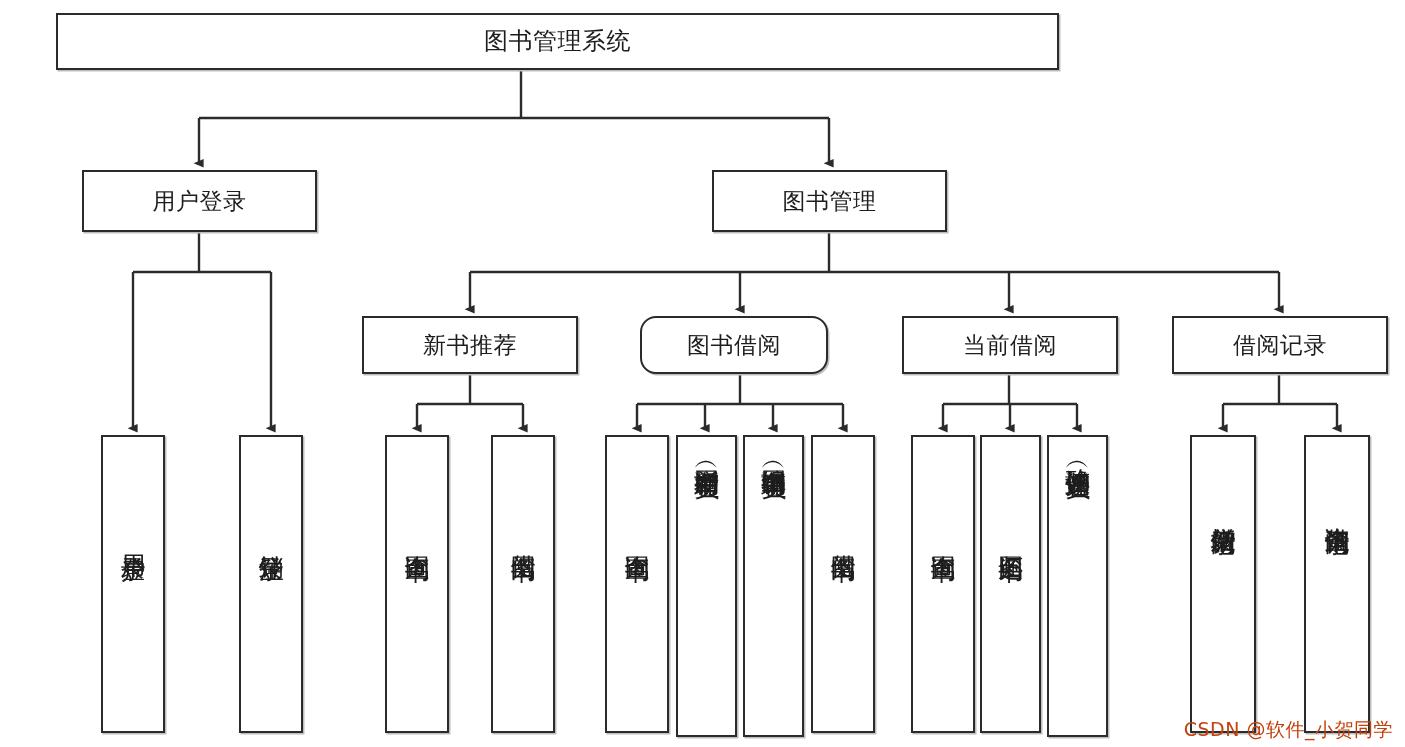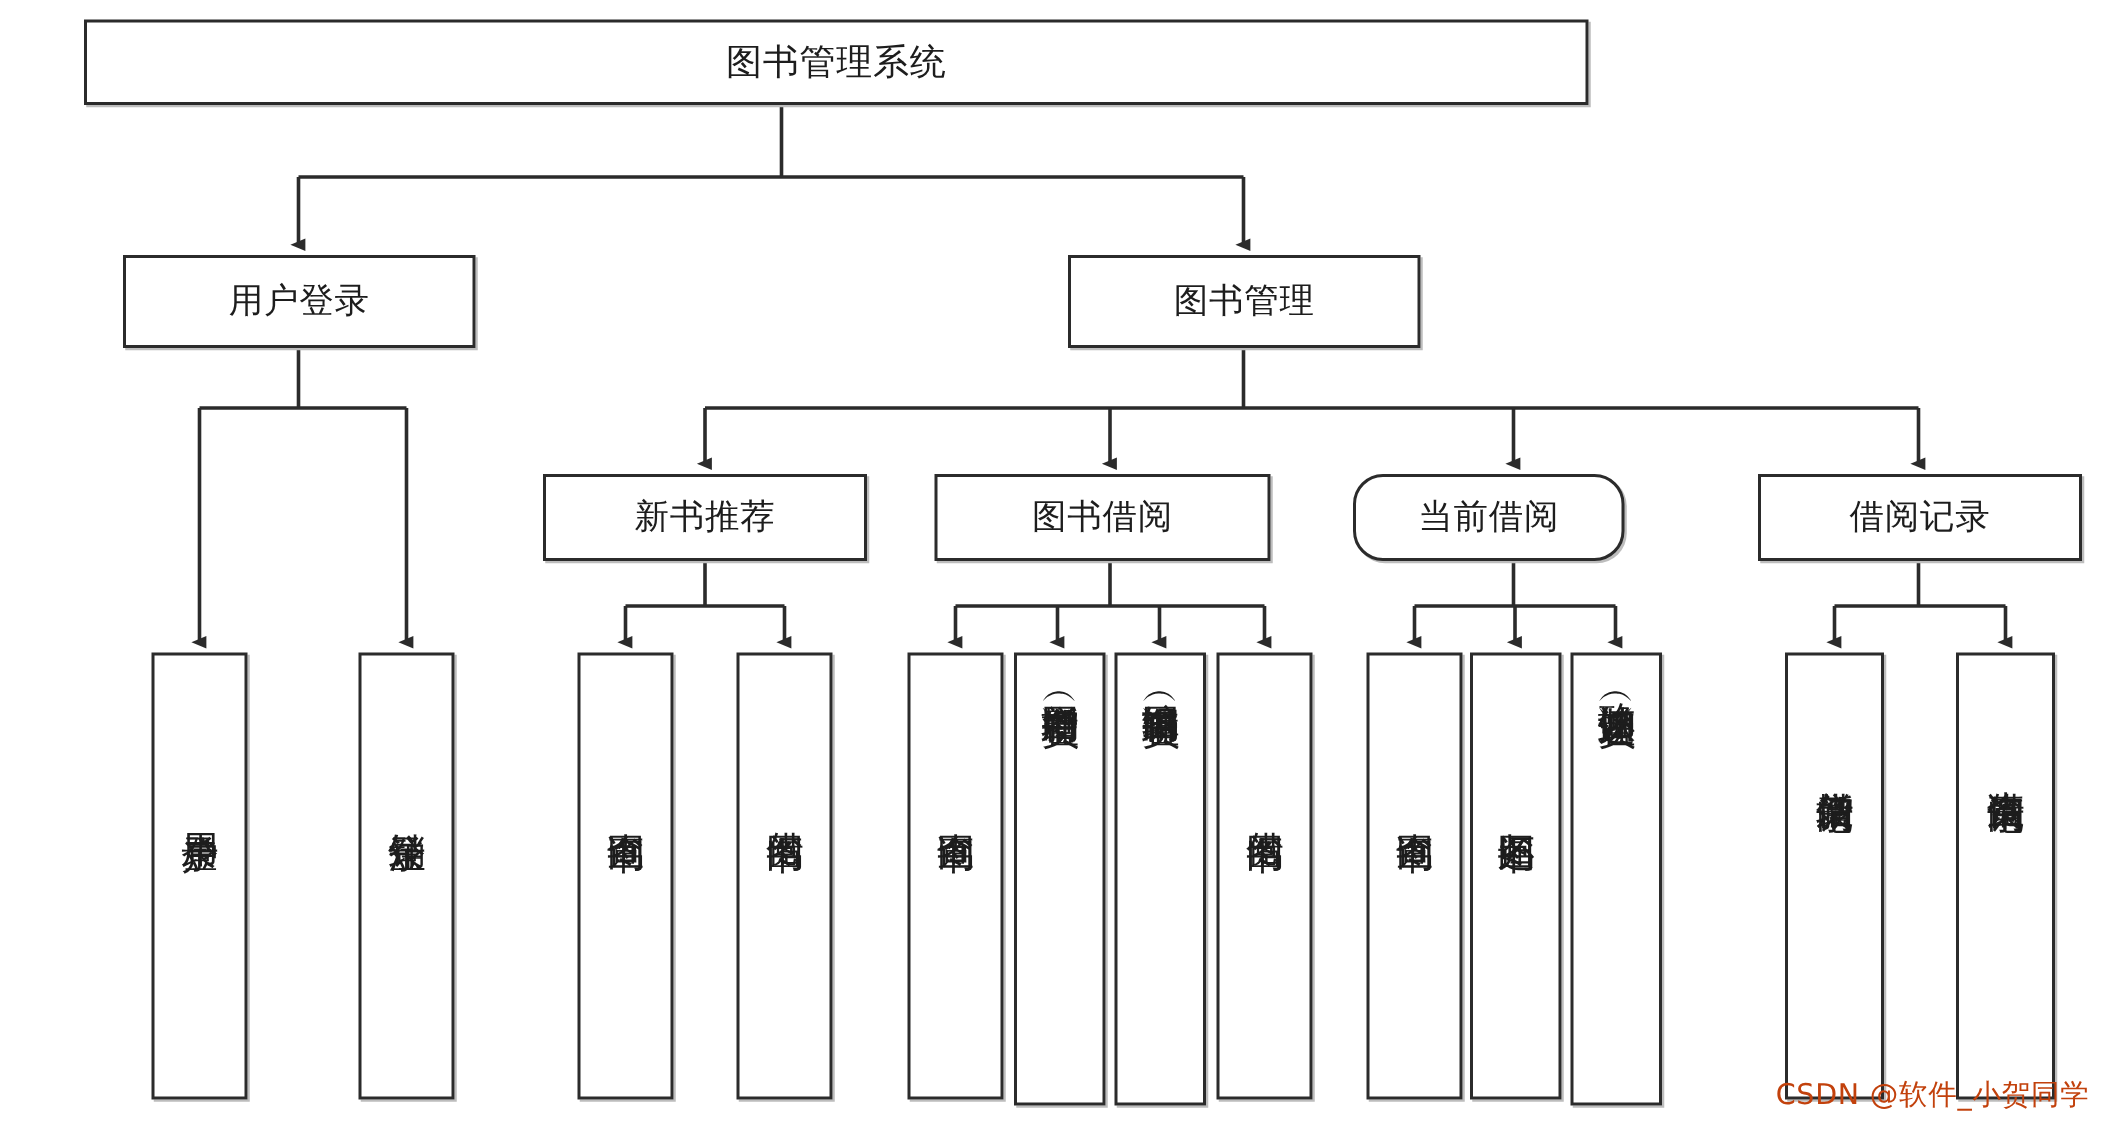--- a/index.html
+++ b/index.html
@@ -146,25 +146,25 @@
   </div>
 
   <div class="node horiz" style="left:362px; top:316px; width:216px; height:58px;">
     <span class="label">新书推荐</span>
   </div>
 
   <div class="node horiz" style="left:712px; top:170px; width:235px; height:62px;">
     <span class="label">图书管理</span>
   </div>
 
-  <div class="node horiz" style="left:623px; top:316px; width:224px; height:58px;">
+  <div class="node horiz" style="left:640px; top:316px; width:188px; height:58px;border-radius:16px;">
     <span class="label">图书借阅</span>
   </div>
 
-  <div class="node horiz" style="left:902px; top:316px; width:181px; height:58px;border-radius:20px;">
+  <div class="node horiz" style="left:902px; top:316px; width:216px; height:58px;">
     <span class="label">当前借阅</span>
   </div>
 
   <div class="node horiz" style="left:1172px; top:316px; width:216px; height:58px;">
     <span class="label">借阅记录</span>
   </div>
 
   <div class="node vert mid" style="left:101px; top:435px; width:64px; height:298px;">
     <span class="label">用户登录</span>
   </div>

